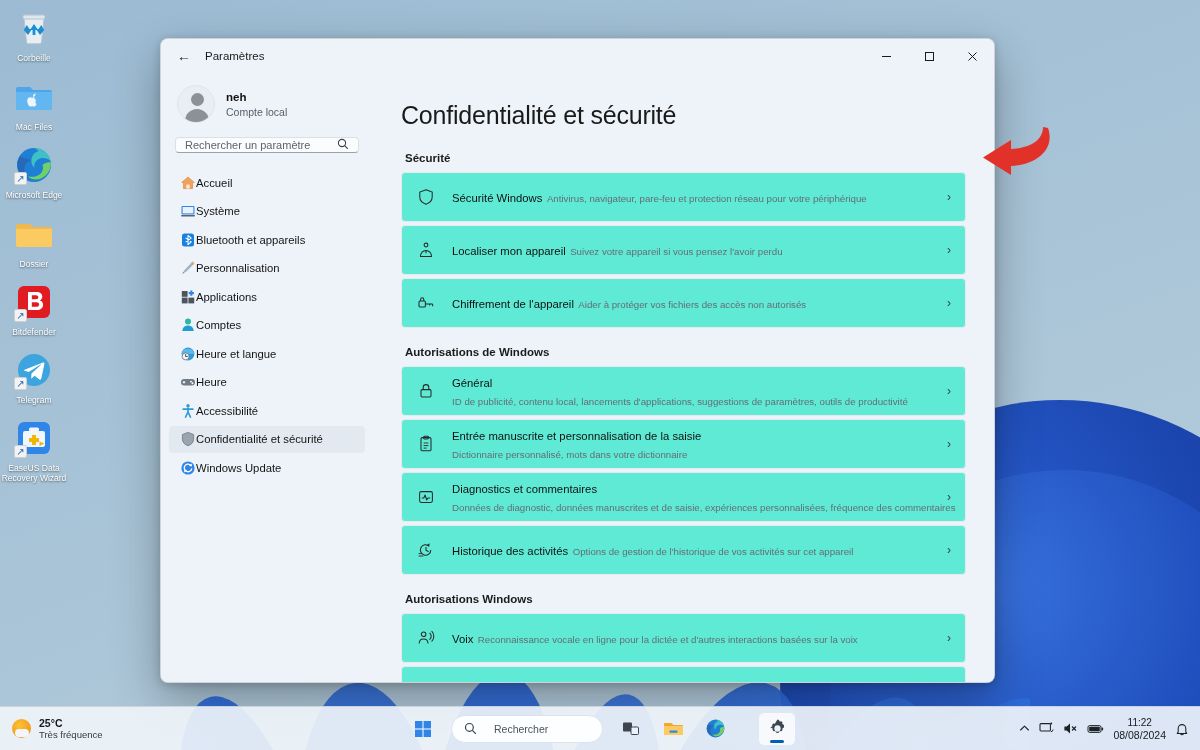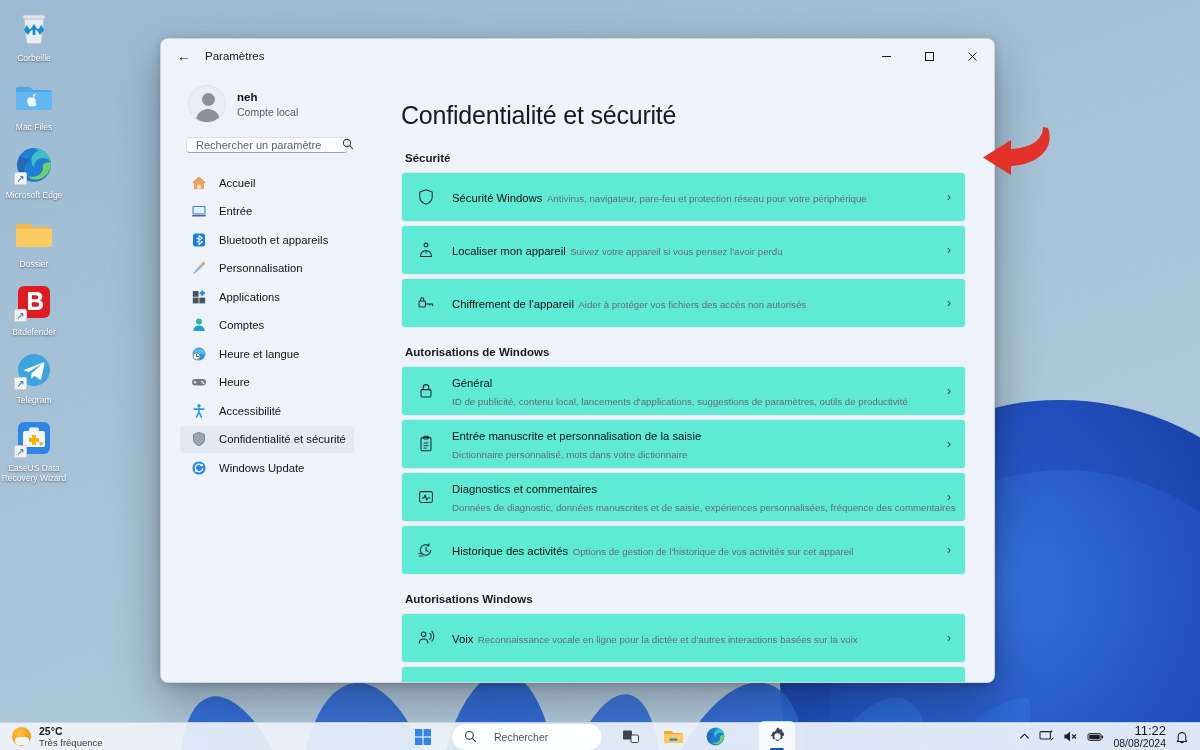--- a/index.html
+++ b/index.html
@@ -77,21 +77,21 @@
   .win-ctl {
     width: 43px; height: 34px; display: flex; align-items: center; justify-content: center;
     font-size: 11px; color: #1b1b1b; cursor: pointer;
   }
 
   #window-body { flex: 1; display: flex; min-height: 0; background: #eef3f9; }
 
   
   #sidebar {
     width: 212px; flex: 0 0 212px; background: #eef3f9;
-    padding: 0 19px; display: flex; flex-direction: column;
+    padding: 0 8px; display: flex; flex-direction: column;
   }
   #account {
     display: flex; align-items: center; gap: 11px;
     padding: 12px 6px 14px 8px;
   }
   #avatar {
     width: 38px; height: 38px; border-radius: 50%;
     background: #e9eef4; position: relative; overflow: hidden; flex: 0 0 38px;
     border: 1px solid #dfe5ec;
   }
@@ -107,21 +107,21 @@
   }
   #search-input {
     flex: 1; border: none; outline: none; background: transparent;
     font-family: "Liberation Sans", sans-serif; font-size: 11px; color: #1b1b1b;
   }
   #search-input::placeholder { color: #5c646d; }
   #search-icon { color: #3a4149; font-size: 11px; margin-left: 4px; }
 
   #nav { flex: 1; overflow: hidden; padding-top: 2px; }
   .nav-item {
-    display: flex; align-items: center; gap: 12px; height: 27px;
+    display: flex; align-items: center; height: 27px;
     border-radius: 4px; padding: 0 8px 0 10px; margin-bottom: 1.5px;
     cursor: pointer; position: relative;
   }
   .nav-item.active { background: #e3e9f1; }
   .nav-item.active::before {
     content: ""; position: absolute; left: -4px; top: 6px;
     width: 3px; height: 15px; border-radius: 2px; background: #0067c0;
   }
   .nav-item .ni-icon {
     width: 17px; height: 17px; flex: 0 0 17px;
@@ -156,21 +156,21 @@
   .card .c-text { flex: 1; min-width: 0; }
   .card .c-title { font-size: 11.3px; color: #111; line-height: 15px; }
   .card .c-sub { font-size: 9.7px; color: #656d76; line-height: 14px; white-space: nowrap; overflow: hidden; text-overflow: ellipsis; }
   .card .c-chev { color: #3a4149; font-size: 12px; flex: 0 0 16px; text-align: right; }
 
   
   #red-arrow { position: absolute; left: 975px; top: 122px; pointer-events: none; }
 
   
   #taskbar {
-    position: absolute; left: 0; bottom: 0; width: 1200px; height: 28px;
+    position: absolute; left: 0; bottom: 0; width: 1200px; height: 44px;
     background: rgba(238,243,249,.92);
     border-top: 1px solid rgba(190,200,212,.7);
     display: flex; align-items: center;
   }
   #weather { display: flex; align-items: center; gap: 8px; padding-left: 12px; cursor: pointer; }
   #weather .w-sun {
     width: 19px; height: 19px; border-radius: 50%;
     background: radial-gradient(circle at 40% 35%, #ffc233 0%, #f29a1d 70%, #e2820f 100%);
     position: relative;
   }
@@ -201,21 +201,21 @@
     padding: 0 12px; cursor: pointer; margin: 0 4px;
   }
   #tb-search .lbl { font-size: 10.5px; color: #4b535b; }
 
   #tb-right {
     margin-left: auto; display: flex; align-items: center; gap: 9px;
     padding-right: 11px; font-size: 11px; color: #1d2226;
   }
   #tb-right .tray-ic { cursor: pointer; display: flex; align-items: center; }
   #clock { text-align: right; line-height: 12px; cursor: pointer; }
-  #clock .t { font-size: 13px; color: #16191c; }
+  #clock .t { font-size: 10px; color: #16191c; text-align: center; }
   #clock .d { font-size: 10.5px; color: #16191c; }
 </style>
 </head>
 <body>
 
 <div id="desktop">
 
   <div class="bloom" id="bloom-a"></div>
   <div class="bloom" id="bloom-b"></div>
   <div id="bloom-petals">
@@ -378,21 +378,21 @@
           </div>
 
           <div class="nav-item">
             <span class="ni-icon">
               <svg width="16" height="16" viewBox="0 0 16 16">
                   <rect x="1.5" y="3" width="13" height="8.5" rx="1" fill="#2f86e8"></rect>
                   <rect x="2.6" y="4" width="10.8" height="6.4" fill="#e8f2fc"></rect>
                   <rect x="1" y="12" width="14" height="1.6" rx=".8" fill="#5a646e"></rect>
                 </svg>
             </span>
-            <span class="ni-label">Entrée</span>
+            <span class="ni-label">Système</span>
           </div>
 
           <div class="nav-item">
             <span class="ni-icon">
               <svg width="16" height="16" viewBox="0 0 16 16">
                   <rect x="2" y="1.5" width="12" height="13" rx="2.5" fill="#1a80e0"></rect>
                   <path d="M8 3.3 v9.4 l3.2-2.8 -5.6-4 M8 3.3 l3.2 2.8 -5.6 4" fill="none" stroke="#fff" stroke-width="1.05" stroke-linejoin="round"></path>
                 </svg>
             </span>
             <span class="ni-label">Bluetooth et appareils</span>

